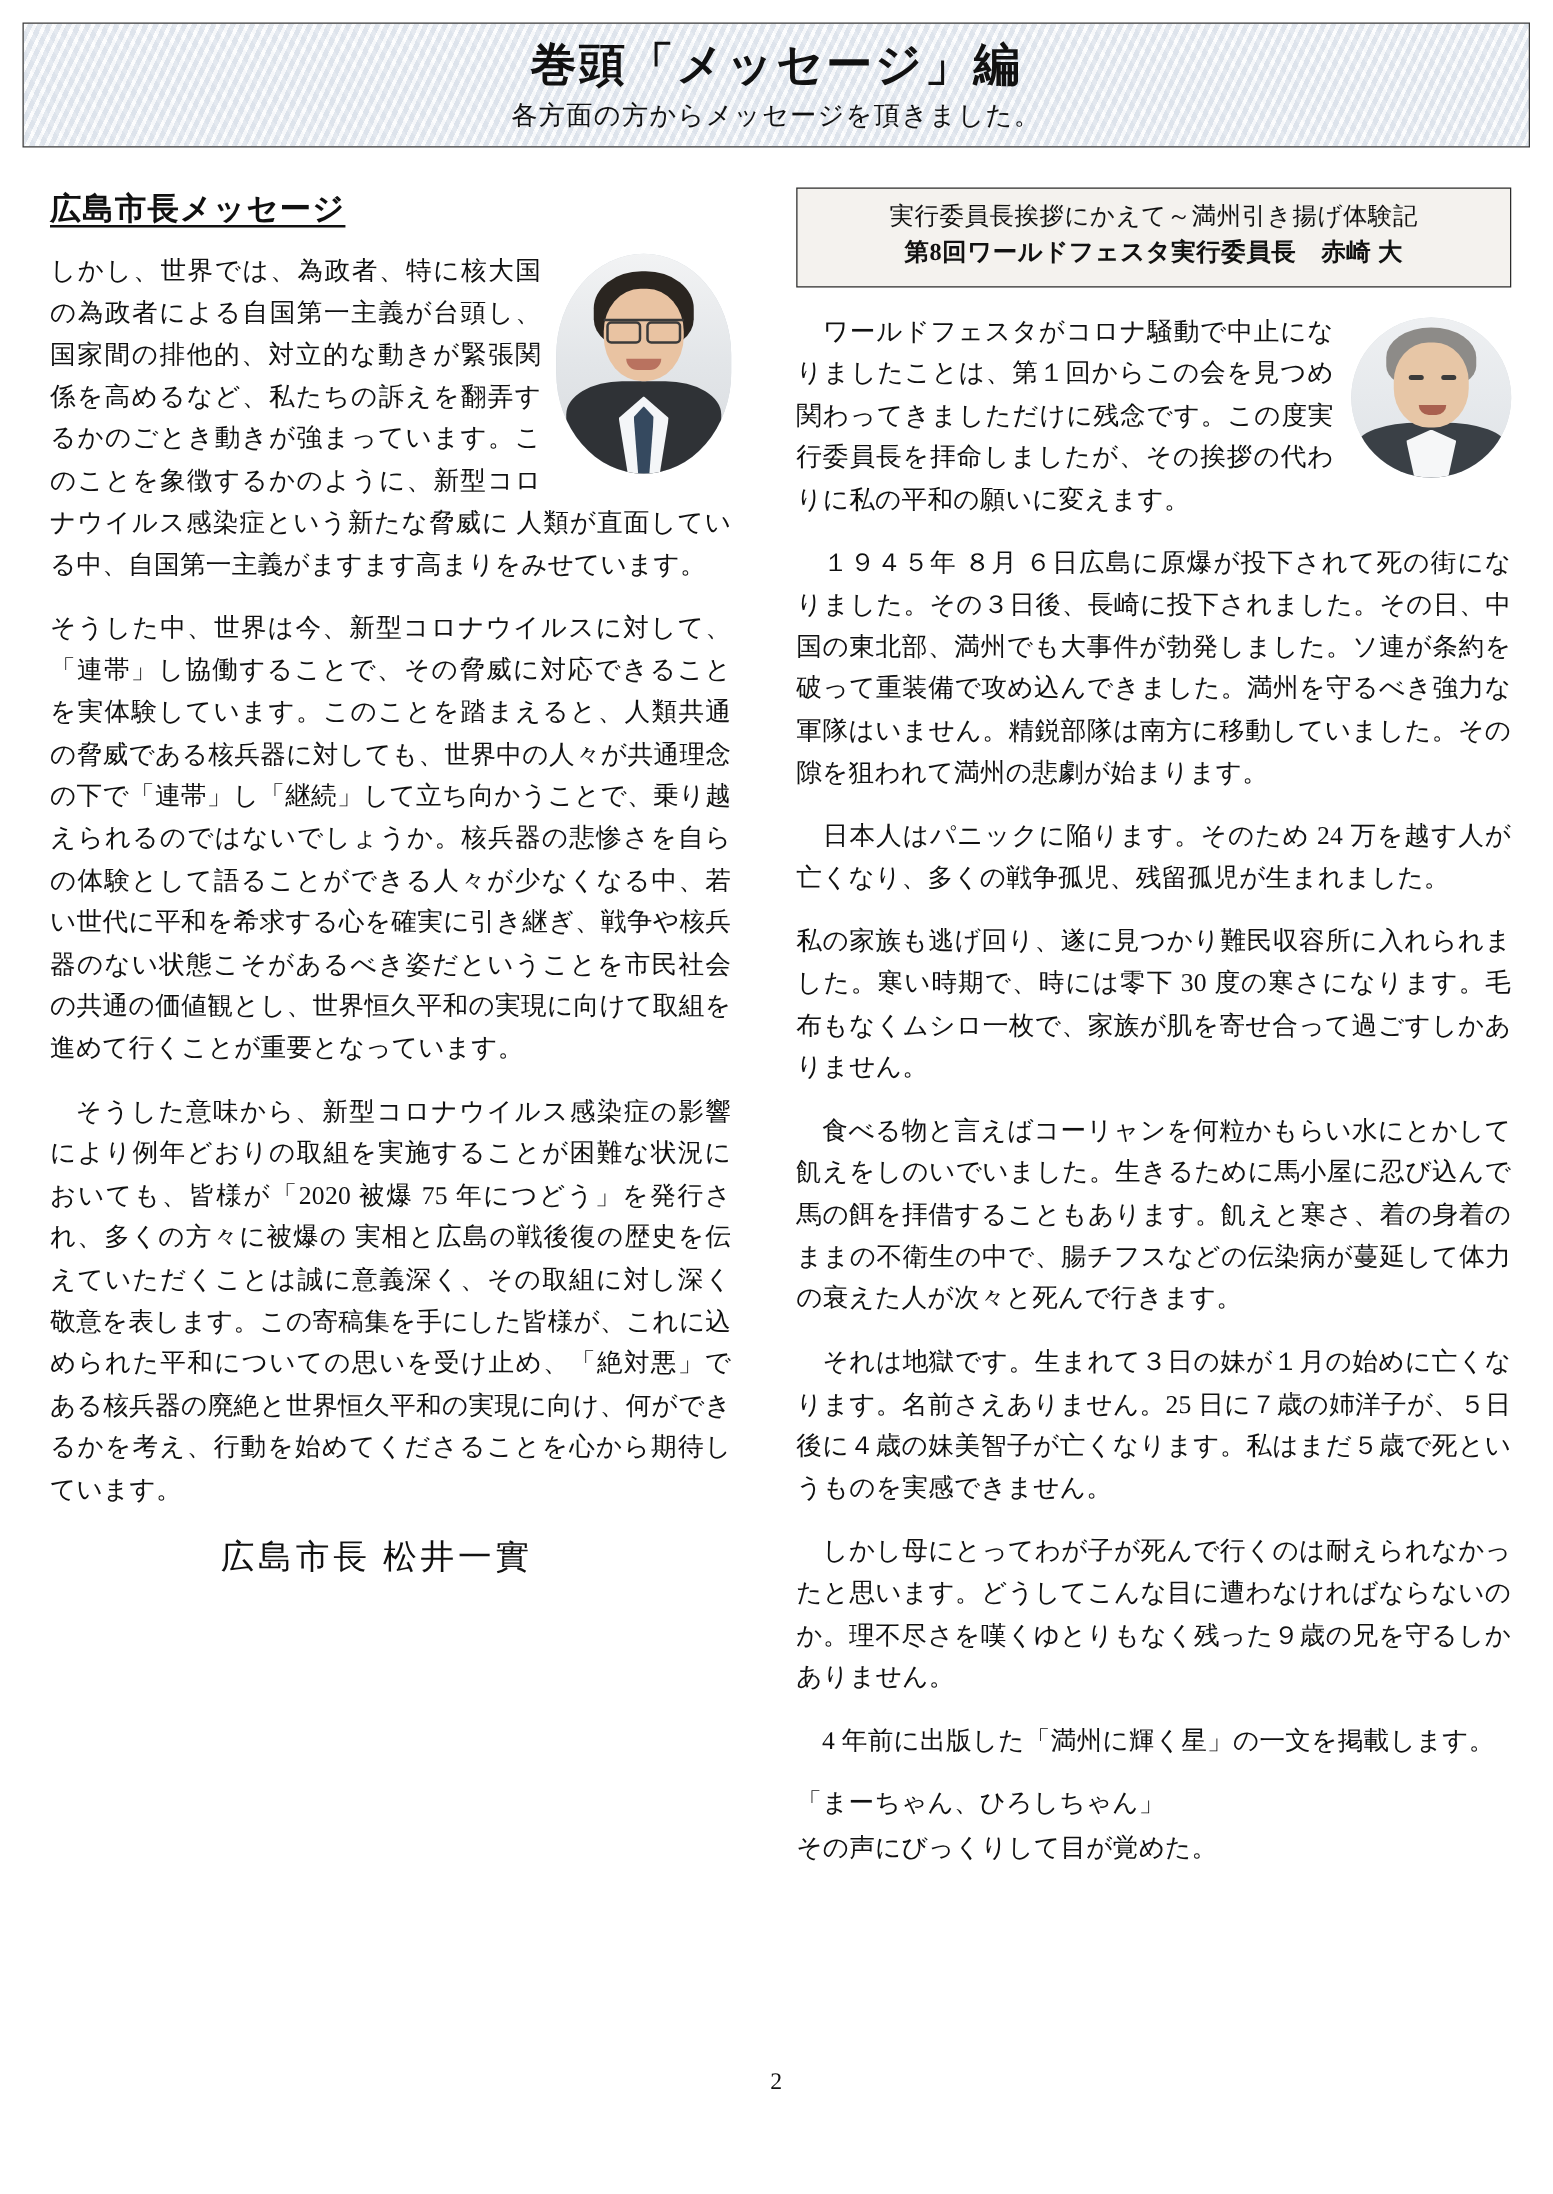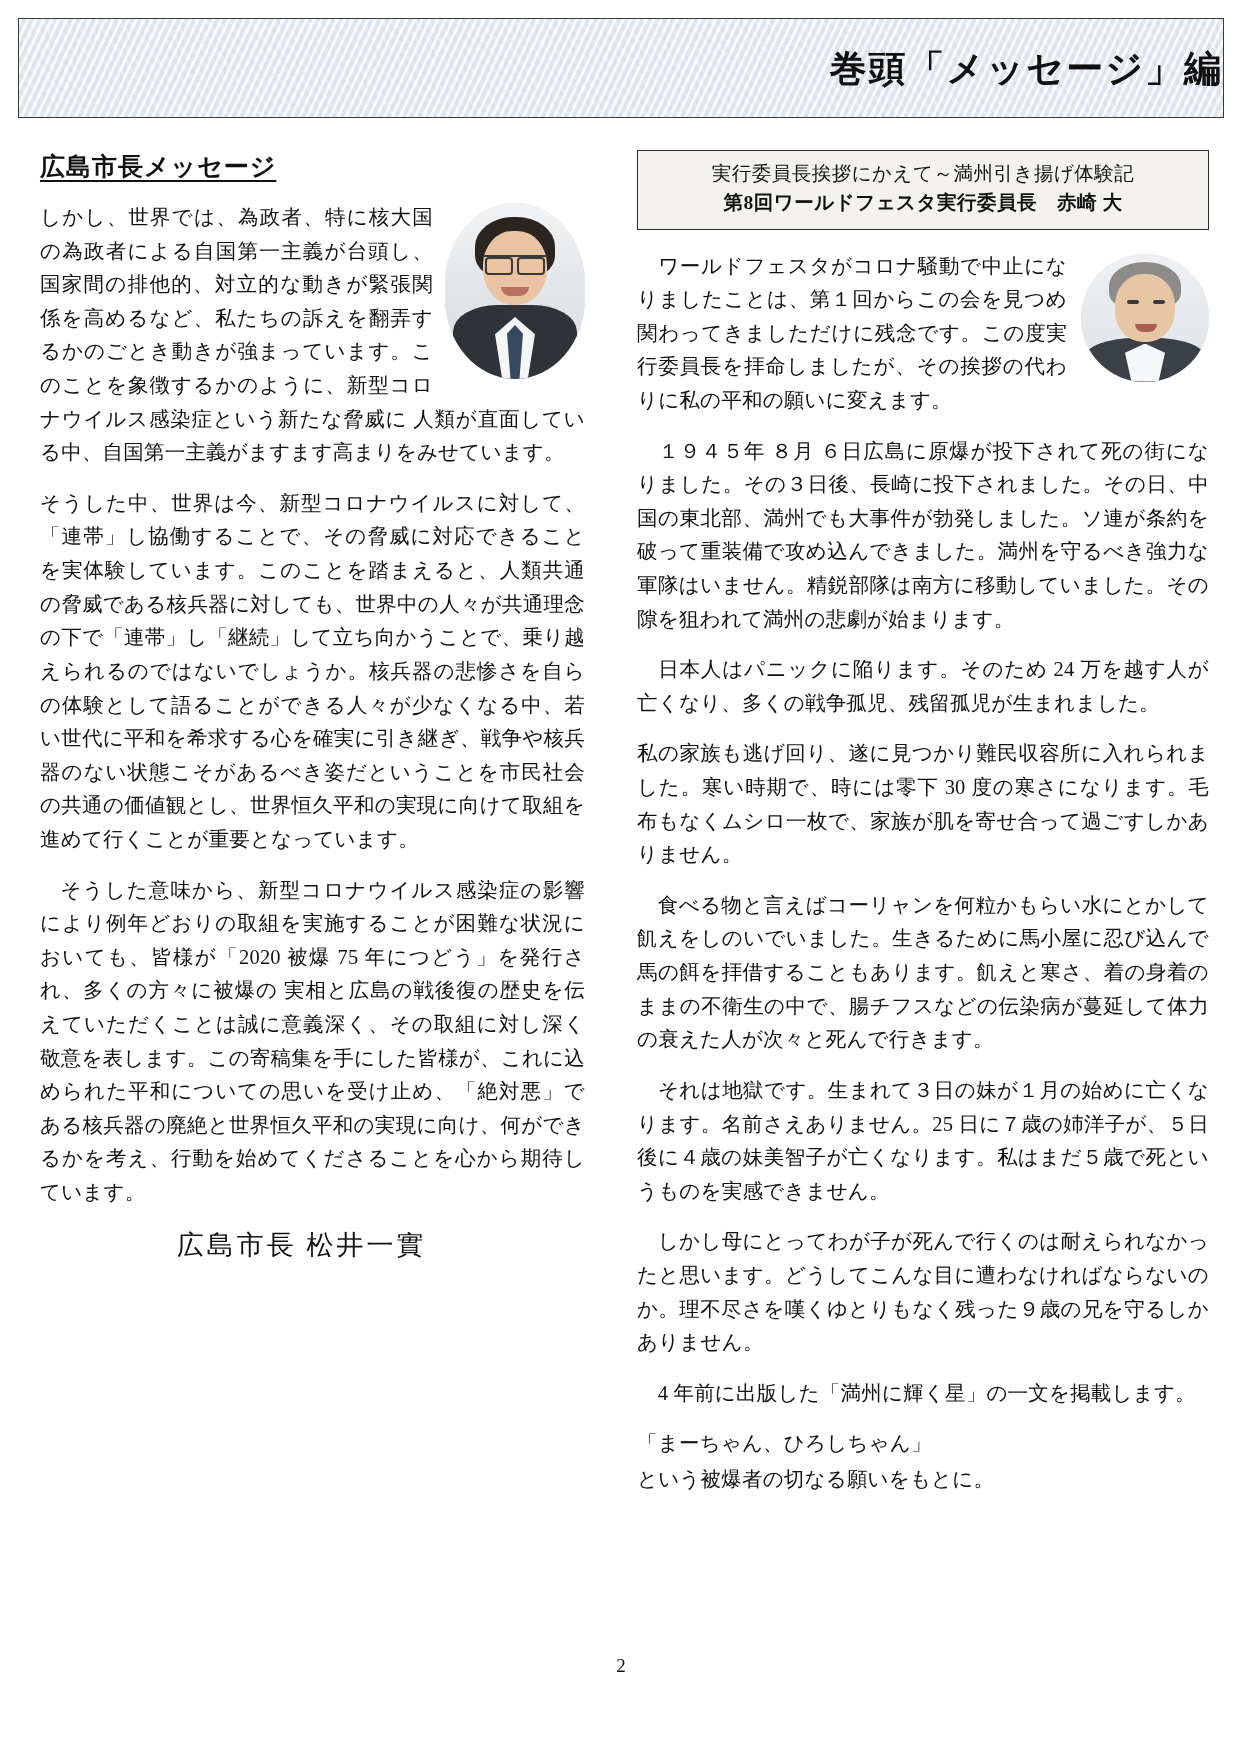--- a/index.html
+++ b/index.html
@@ -23,23 +23,23 @@
     top: 18px;
     width: 1206px;
     height: 100px;
     border: 1px solid #3a3a3a;
     background:
       repeating-linear-gradient(115deg, rgba(255,255,255,0.75) 0px, rgba(255,255,255,0.75) 3px, rgba(222,228,236,0.75) 3px, rgba(222,228,236,0.75) 7px),
       repeating-linear-gradient(55deg, rgba(255,255,255,0.55) 0px, rgba(255,255,255,0.55) 4px, rgba(210,218,229,0.55) 4px, rgba(210,218,229,0.55) 9px),
       linear-gradient(180deg, #eef1f5 0%, #dfe5ed 55%, #e8ecf2 100%);
     box-sizing: border-box;
     display: flex;
-    flex-direction: row;
+    flex-direction: column;
     align-items: center;
-    justify-content: flex-end;
+    justify-content: center;
   }
   .banner-title {
     font-size: 37px;
     font-weight: bold;
     letter-spacing: 2px;
     color: #111;
     line-height: 1.15;
     font-family: "DejaVu Serif", "Liberation Serif", serif;
   }
   .banner-sub {
@@ -187,20 +187,21 @@
     text-align: center;
     font-size: 19px;
     color: #111;
   }
 </style>
 </head>
 <body>
 
 <div class="banner">
   <div class="banner-title">巻頭「メッセージ」編</div>
+  <div class="banner-sub">各方面の方からメッセージを頂きました。</div>
 </div>
 
 <div class="col-left">
   <h2 class="left-heading">広島市長メッセージ</h2>
 
   <div class="photo-mayor">
     <div class="bg"></div>
     <div class="suit"></div>
     <div class="shirt"></div>
     <div class="tie"></div>
@@ -238,17 +239,17 @@
     <p class="body">　ワールドフェスタがコロナ騒動で中止になりましたことは、第１回からこの会を見つめ関わってきましただけに残念です。この度実行委員長を拝命しましたが、その挨拶の代わりに私の平和の願いに変えます。</p>
     <p class="body">　１９４５年 ８月 ６日広島に原爆が投下されて死の街になりました。その３日後、長崎に投下されました。その日、中国の東北部、満州でも大事件が勃発しました。ソ連が条約を破って重装備で攻め込んできました。満州を守るべき強力な軍隊はいません。精鋭部隊は南方に移動していました。その隙を狙われて満州の悲劇が始まります。</p>
     <p class="body">　日本人はパニックに陥ります。そのため 24 万を越す人が亡くなり、多くの戦争孤児、残留孤児が生まれました。</p>
     <p class="body">私の家族も逃げ回り、遂に見つかり難民収容所に入れられました。寒い時期で、時には零下 30 度の寒さになります。毛布もなくムシロ一枚で、家族が肌を寄せ合って過ごすしかありません。</p>
     <p class="body">　食べる物と言えばコーリャンを何粒かもらい水にとかして飢えをしのいでいました。生きるために馬小屋に忍び込んで馬の餌を拝借することもあります。飢えと寒さ、着の身着のままの不衛生の中で、腸チフスなどの伝染病が蔓延して体力の衰えた人が次々と死んで行きます。</p>
     <p class="body">　それは地獄です。生まれて３日の妹が１月の始めに亡くなります。名前さえありません。25 日に７歳の姉洋子が、５日後に４歳の妹美智子が亡くなります。私はまだ５歳で死というものを実感できません。</p>
     <p class="body">　しかし母にとってわが子が死んで行くのは耐えられなかったと思います。どうしてこんな目に遭わなければならないのか。理不尽さを嘆くゆとりもなく残った９歳の兄を守るしかありません。</p>
     <p class="body">　4 年前に出版した「満州に輝く星」の一文を掲載します。</p>
 
     <p class="body" style="margin-bottom:2px;">「まーちゃん、ひろしちゃん」</p>
-    <p class="body" style="margin-bottom:2px;">という被爆者の切なる願いをもとに。</p>
+    <p class="body" style="margin-bottom:2px;">その声にびっくりして目が覚めた。</p>
   </div>
 </div>
 
 <div class="page-number">2</div>
 
 </body></html>

